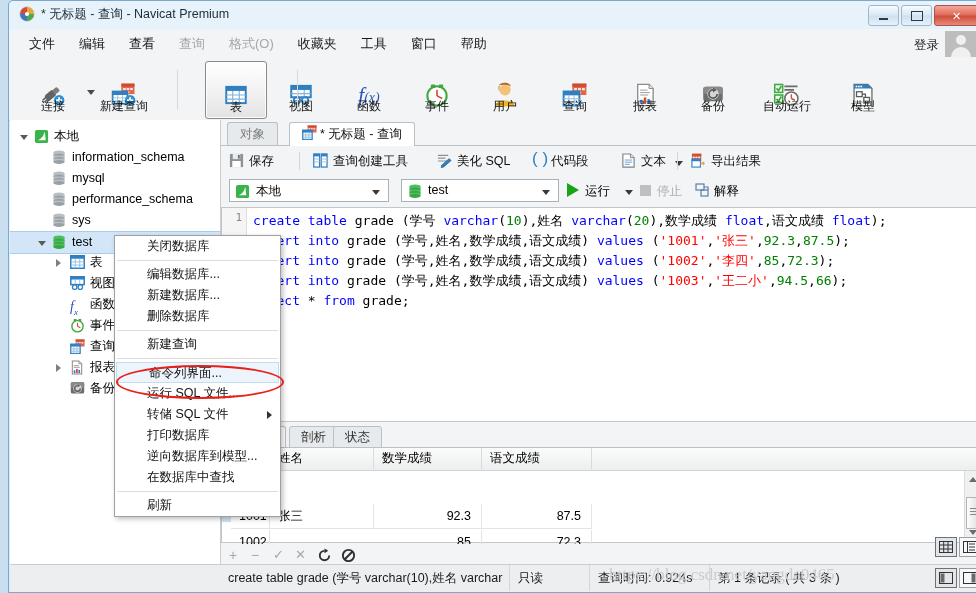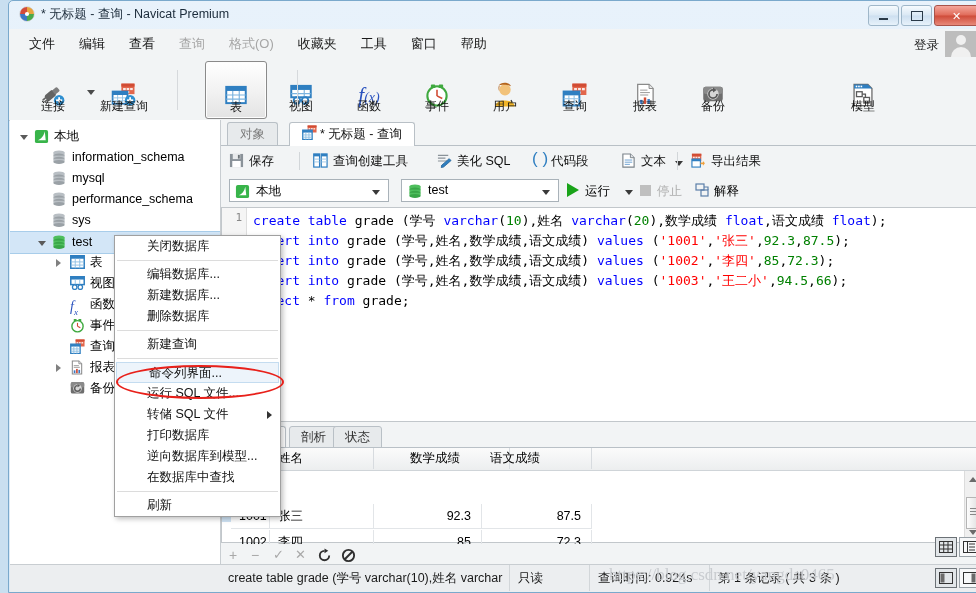--- a/index.html
+++ b/index.html
@@ -347,20 +347,36 @@
         <div class="ic">
           <svg width="28" height="26" viewBox="0 0 32 32" style="display:block;margin:0 auto">
             <rect x="4" y="7" width="24" height="18" rx="3" fill="#6e6e6e"></rect>
             <rect x="4" y="7" width="24" height="9" rx="3" fill="#8a8a8a"></rect>
             <circle cx="16" cy="16" r="7" fill="#d6d6d6"></circle>
             <path d="M21 16 A5 5 0 1 1 16 11" fill="none" stroke="#5a5a5a" stroke-width="2.2"></path>
             <path d="M16 8 L16 14 L20.5 11 Z" fill="#5a5a5a"></path>
           </svg>
         </div>
         <div class="lbl">备份</div>
+      </div>
+      <div class="tb" style="left: 742px; width: 72px;">
+        <div class="ic">
+          <svg width="28" height="28" viewBox="0 0 32 32" style="display:block;margin:0 auto">
+            <rect x="2" y="4" width="9" height="9" fill="#fff" stroke="#3fa93f" stroke-width="1.8"></rect>
+            <path d="M4 8.5 L6.3 11 L9.5 5.8" fill="none" stroke="#3fa93f" stroke-width="2"></path>
+            <rect x="2" y="16" width="9" height="9" fill="#fff" stroke="#3fa93f" stroke-width="1.8"></rect>
+            <path d="M4 20.5 L6.3 23 L9.5 17.8" fill="none" stroke="#3fa93f" stroke-width="2"></path>
+            <line x1="13" y1="6" x2="28" y2="6" stroke="#6b6b6b" stroke-width="2"></line>
+            <line x1="13" y1="10" x2="24" y2="10" stroke="#6b6b6b" stroke-width="2"></line>
+            <circle cx="21" cy="20" r="7.5" fill="#fff" stroke="#6b6b6b" stroke-width="1.8"></circle>
+            <line x1="21" y1="20" x2="21" y2="15" stroke="#d14b33" stroke-width="1.6"></line>
+            <line x1="21" y1="20" x2="25" y2="22" stroke="#d14b33" stroke-width="1.6"></line>
+          </svg>
+        </div>
+        <div class="lbl">自动运行</div>
       </div>
       <div class="tb" style="left: 826px; width: 56px;">
         <div class="ic">
           <svg width="26" height="28" viewBox="0 0 32 32" style="display:block;margin:0 auto">
             <path d="M5 3 h17 l5 5 v21 H5 Z" fill="#fff" stroke="#6b6b6b" stroke-width="1.6"></path>
             <path d="M5 3 h17 l5 5 H5 Z" fill="#2f7fc1"></path>
             <g fill="#fff">
               <rect x="7" y="4.5" width="2" height="2"></rect>
               <rect x="10" y="4.5" width="2" height="2"></rect>
               <rect x="13" y="4.5" width="2" height="2"></rect>
@@ -664,35 +680,34 @@
     <div class="resultstabs" id="resultstabs">
         <div class="rtab active" style="left: 6px;">结果 1</div>
         <div class="rtab" style="left: 68px;">剖析</div>
         <div class="rtab" style="left: 112px;">状态</div>
       </div>
 
     <div class="grid">
       <div class="ghead" id="ghead">
           <div class="gh" style="left: 9px; width: 39px;">学号</div>
           <div class="gh" style="left: 48px; width: 104px;">姓名</div>
-          <div class="gh" style="left: 152px; width: 108px; margin-left: 28px;">数学成绩</div>
+          <div class="gh" style="left: 152px; width: 108px;">数学成绩</div>
           <div class="gh" style="left: 260px; width: 110px;">语文成绩</div>
         </div>
       <div id="gbody">
           <div class="grow" style="top: 23px;">
             <div class="rowsel" style="height: 25px;"></div>
             <div class="gc l" style="left: 9px; width: 39px;">1001</div>
             <div class="gc l" style="left: 48px; width: 104px;">张三</div>
             <div class="gc r" style="left: 152px; width: 108px;">92.3</div>
             <div class="gc r" style="left: 260px; width: 110px;">87.5</div>
           </div>
           <div class="grow" style="top: 49px;">
             <div class="rowsel" style="height: 25px;"></div>
             <div class="gc l" style="left: 9px; width: 39px;">1002</div>
-            <div class="gc l" style="left: 48px; width: 104px;">李四</div>
             <div class="gc r" style="left: 152px; width: 108px;">85</div>
             <div class="gc r" style="left: 260px; width: 110px;">72.3</div>
           </div>
         </div>
       <div class="gvscroll">
         <span class="sbarr sbup"></span>
         <div class="thumb">
           <div style="position:absolute;left:3px;top:10px;width:7px;height:1px;background:#888"></div>
           <div style="position:absolute;left:3px;top:13px;width:7px;height:1px;background:#888"></div>
           <div style="position:absolute;left:3px;top:16px;width:7px;height:1px;background:#888"></div>

